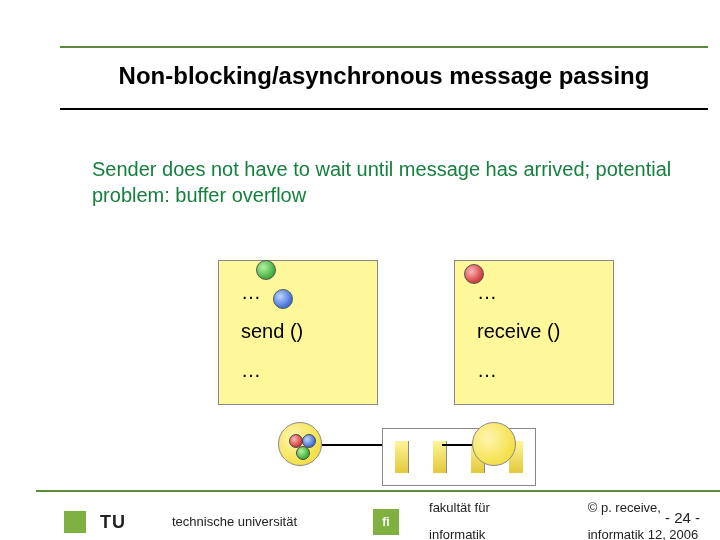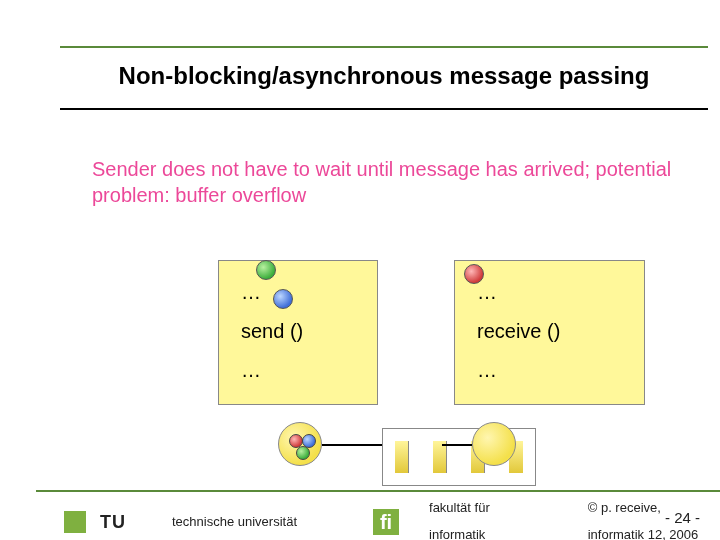--- a/index.html
+++ b/index.html
@@ -37,32 +37,32 @@
     height: 2px;
     background: #000;
   }
   .body-text {
     position: absolute;
     top: 120px;
     left: 56px;
     right: 56px;
     font-size: 20px;
     line-height: 1.3;
-    color: #ec4899;
+    color: #15803d;
   }
   .code-box {
     position: absolute;
     background: #fff89a;
     border: 1px solid #888;
     padding: 6px 10px 8px 10px;
     font-size: 20px;
     line-height: 1.35;
   }
   .box-left  { top: 224px; left: 182px; width: 160px; }
-  .box-right { top: 224px; left: 418px; width: 191px; }
+  .box-right { top: 224px; left: 418px; width: 160px; }
   .ball {
     position: absolute;
     width: 20px; height: 20px;
     border-radius: 50%;
     border: 1px solid #555;
   }
   .ball-green { background: radial-gradient(circle at 35% 35%, #b8f0a0, #3cae3c 70%); top: 224px; left: 220px; }
   .ball-blue  { background: radial-gradient(circle at 35% 35%, #bcd7ff, #3f6ed8 70%); top: 253px; left: 237px; }
   .ball-red   { background: radial-gradient(circle at 35% 35%, #ffb8b8, #d03a3a 70%); top: 228px; left: 428px; }
 
@@ -103,21 +103,21 @@
     position: absolute; bottom: 0; left: 0; right: 0; height: 62px;
     border-top: 2px solid #5a8a3a;
     display: flex; align-items: center;
     font-size: 13px; color: #222;
   }
   .tu-logo { display:flex; align-items:center; margin-left: 16px; }
   .tu-sq { width: 22px; height: 22px; background: #7fb040; margin-right: 2px; }
   .tu-txt { font-size: 18px; font-weight: bold; letter-spacing: 1px; }
   .uni-text { margin-left: 10px; line-height: 1.15; }
   .fi-logo { display:flex; align-items:center; margin-left: 40px; }
-  .fi-sq { width: 26px; height: 26px; background: #7fb040; color:#fff; display:flex; align-items:center; justify-content:center; font-weight:bold; font-size:20px; margin-right:6px;}
+  .fi-sq { width: 26px; height: 26px; background: #7fb040; color:#fff; display:flex; align-items:center; justify-content:center; font-weight:bold; font-size:12px; margin-right:6px;}
   .fi-text { line-height: 1.15; }
   .copyright { margin-left: 50px; line-height: 1.15; }
   .pagenum { position: absolute; right: 20px; bottom: 14px; font-size: 15px; }
 </style>
 </head>
 <body>
 
 <div class="top-rule"></div>
 <h1 class="title">Non-blocking/asynchronous message passing</h1>
 <div class="under-rule"></div>

